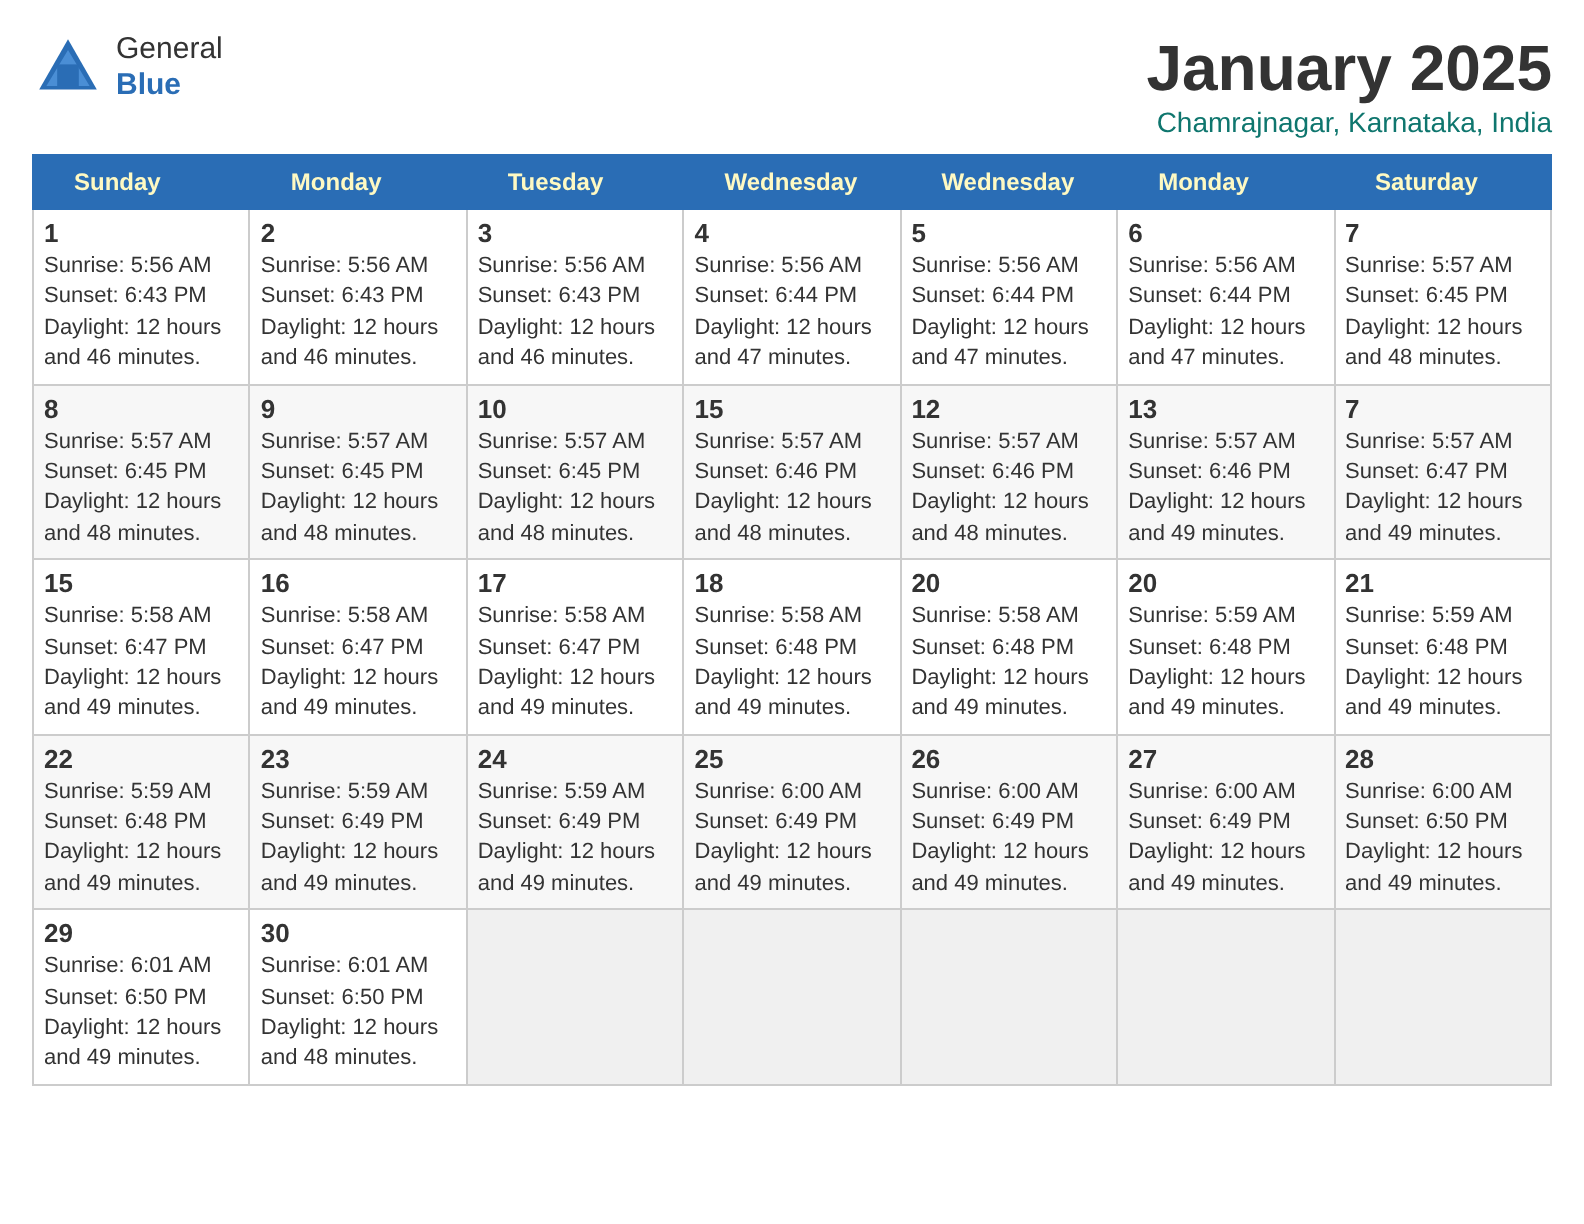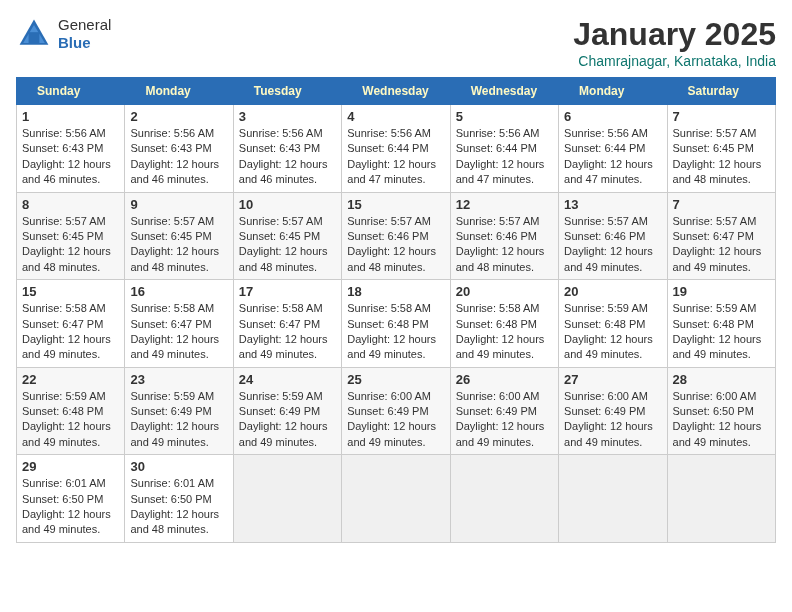--- a/index.html
+++ b/index.html
@@ -290,21 +290,21 @@
       </td>
         <td>
         <span class="day-num">20</span>
         <div class="day-info">
           Sunrise: 5:59 AM<br>
           Sunset: 6:48 PM<br>
           Daylight: 12 hours and 49 minutes.
         </div>
       </td>
         <td>
-        <span class="day-num">19</span>
+        <span class="day-num">21</span>
         <div class="day-info">
           Sunrise: 5:59 AM<br>
           Sunset: 6:48 PM<br>
           Daylight: 12 hours and 49 minutes.
         </div>
       </td>
       </tr>
       <tr class="row-even">
         <td>
         <span class="day-num">22</span>

